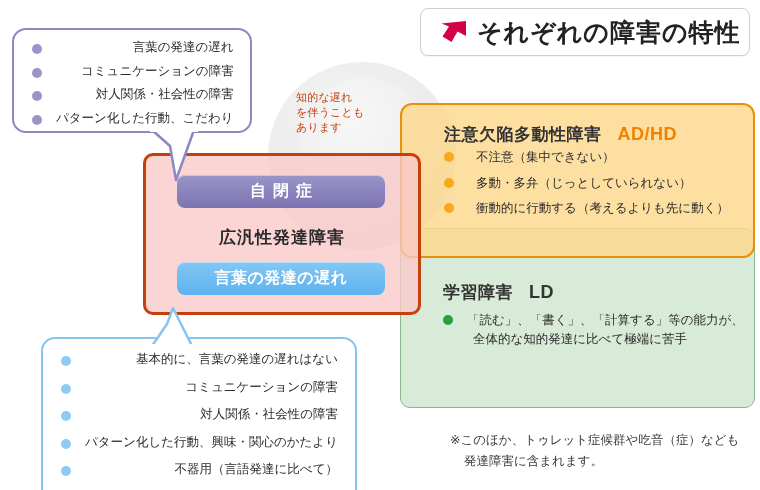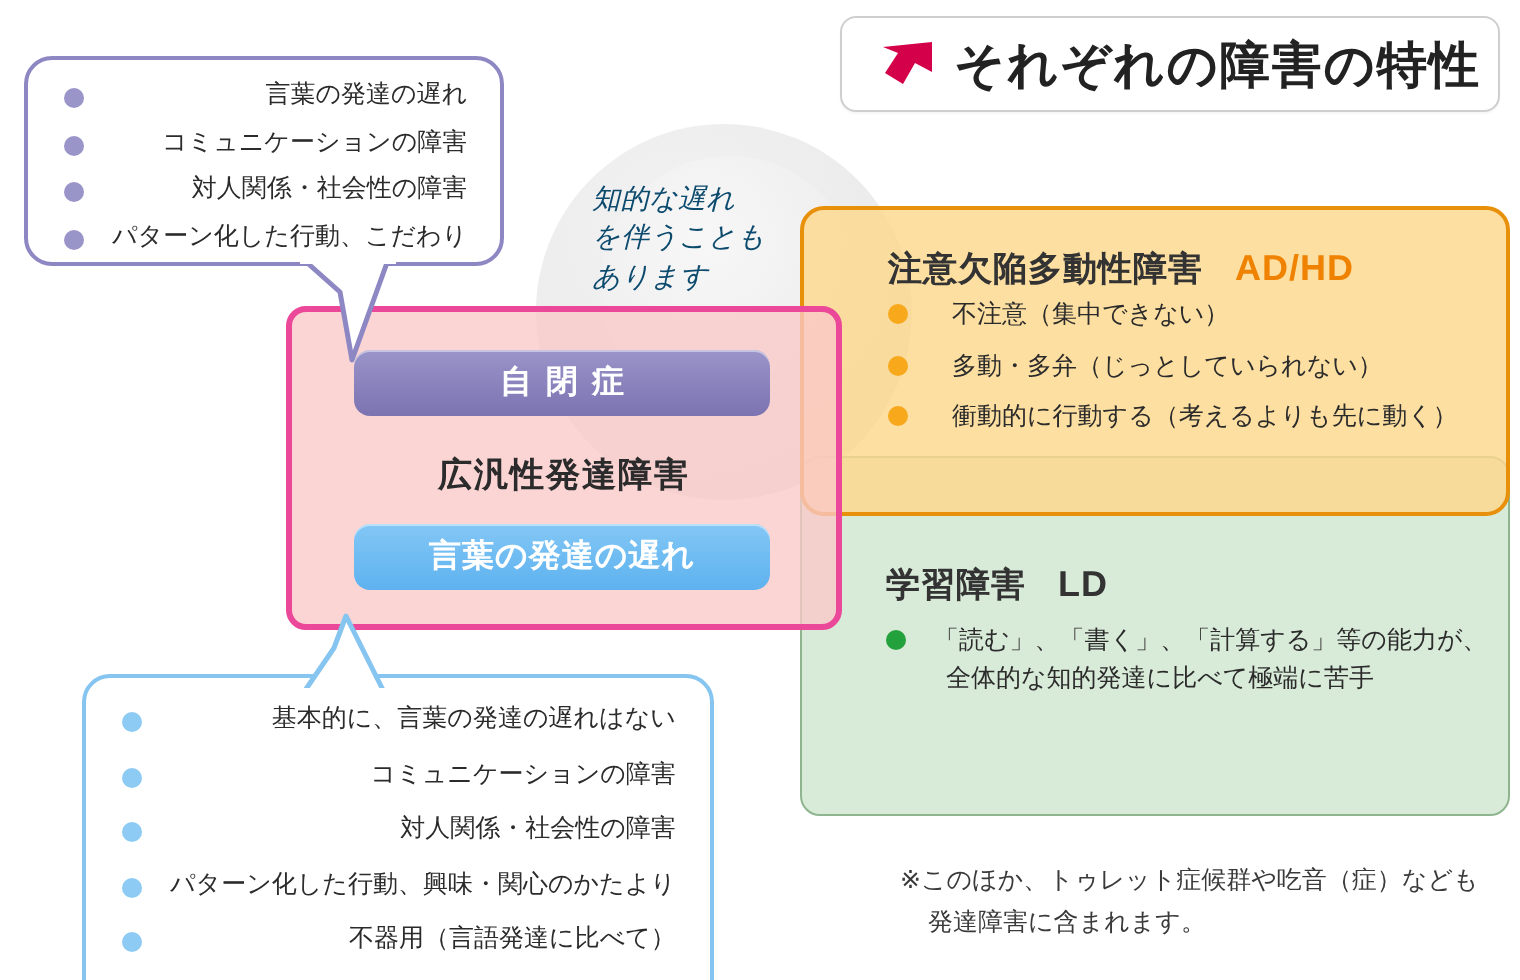--- a/index.html
+++ b/index.html
@@ -36,25 +36,24 @@
     top: 78px;
     width: 130px;
     height: 130px;
     background: radial-gradient(circle at 40% 32%, #f7f7f7 0%, #efefef 60%, #e6e6e6 100%);
   }
   #circle-note {
     position: absolute;
     left: 296px;
     top: 90px;
     width: 112px;
-    font-size: 14px;
+    font-size: 11px;
     line-height: 1.38;
-    color: #0c4a6e;
+    color: #c2410c;
     letter-spacing: .2px;
-    font-style: italic;
   }
 
   
   #title-banner {
     position: absolute;
     left: 420px;
     top: 8px;
     width: 330px;
     height: 48px;
     background: #ffffff;
@@ -206,21 +205,21 @@
 
   
   #pdd-box {
     position: absolute;
     left: 143px;
     top: 153px;
     width: 278px;
     height: 162px;
     box-sizing: border-box;
     background: rgba(250, 200, 200, .78);
-    border: 3px solid #ec4899;
+    border: 3px solid #c2410c;
     border-radius: 10px;
     z-index: 5;
   }
   #pdd-label {
     position: absolute;
     left: 0;
     right: 0;
     top: 70px;
     text-align: center;
     font-size: 17px;

